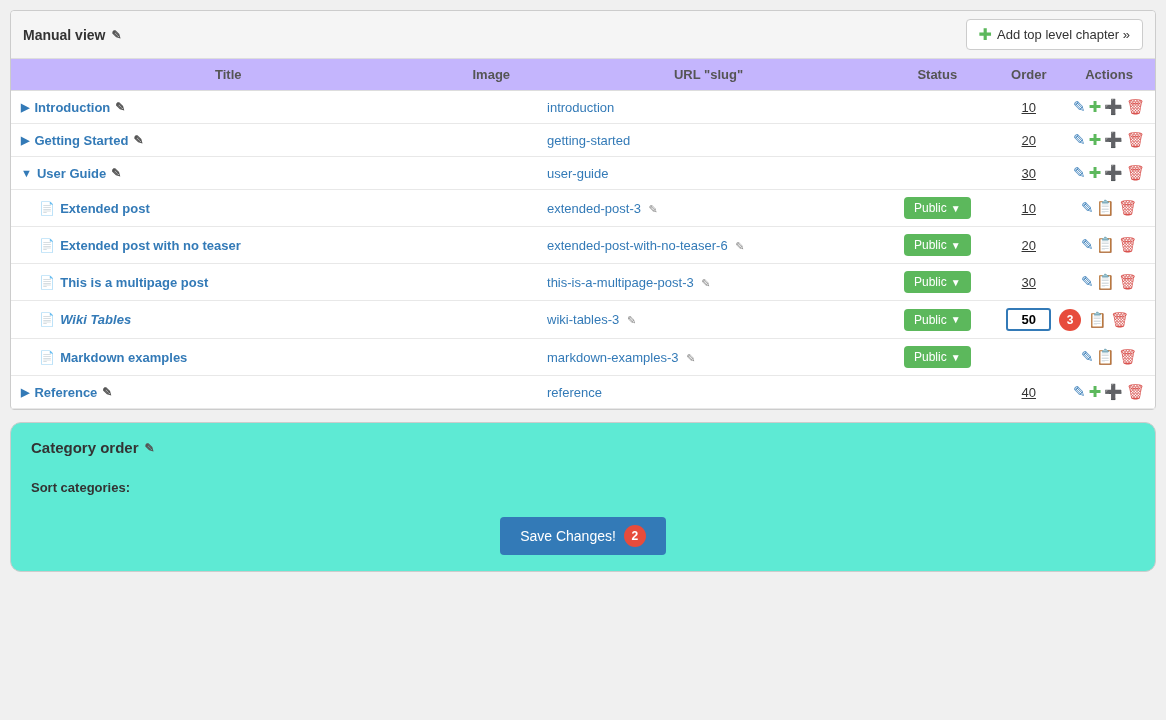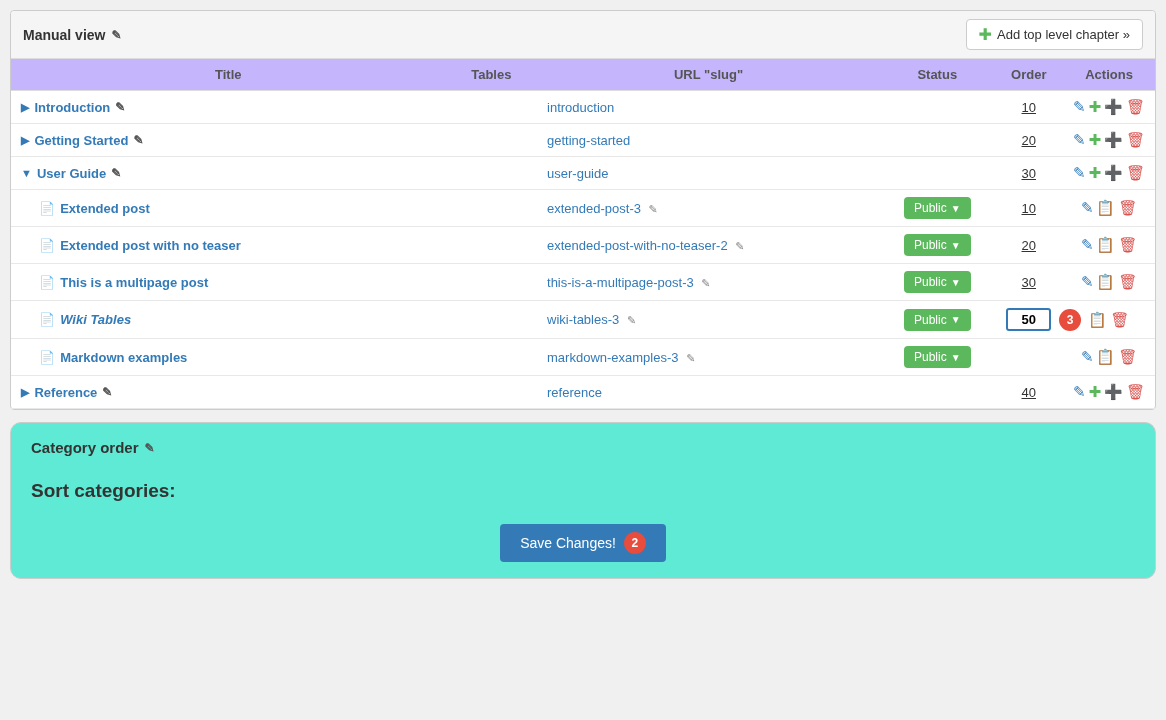--- a/index.html
+++ b/index.html
@@ -50,21 +50,21 @@
     .act-edit { color: #337ab7; }
     .act-add { color: #5cb85c; }
     .act-copy { color: #5cb85c; }
     .act-delete { color: #d9534f; }
 
     .step-badge { display: inline-flex; align-items: center; justify-content: center; width: 22px; height: 22px; background: #e74c3c; color: #fff; border-radius: 50%; font-size: 12px; font-weight: bold; position: relative; }
 
     .category-panel { background: #5eead4; border: 1px solid #ccc; border-radius: 11px; padding: 16px 20px; }
     .category-title { font-size: 15px; font-weight: bold; margin-bottom: 16px; display: flex; align-items: center; gap: 6px; }
     .sort-row { display: flex; align-items: center; gap: 20px; padding: 8px 0; }
-    .sort-label { font-weight: bold; font-size: 19px; margin-right: 10px; }
+    .sort-label { font-weight: bold; font-size: 13px; margin-right: 10px; }
     .radio-group { display: flex; align-items: center; gap: 16px; }
     .radio-item { display: flex; align-items: center; gap: 5px; cursor: pointer; }
     .radio-item input[type=radio] { cursor: pointer; }
     .note-text { color: #777; font-size: 12px; }
 
     .save-row { text-align: center; margin-top: 14px; }
     .save-btn { background: #337ab7; color: #fff; border: none; border-radius: 4px; padding: 8px 20px; font-size: 14px; cursor: pointer; display: inline-flex; align-items: center; gap: 8px; }
 
     .step-badge-1 { display: inline-flex; align-items: center; justify-content: center; width: 22px; height: 22px; background: #e74c3c; color: #fff; border-radius: 50%; font-size: 12px; font-weight: bold; }
 
@@ -84,21 +84,21 @@
       <button class="add-chapter-btn">
         <span class="plus-circle">✚</span>
         <span>Add top level chapter »</span>
       </button>
     </div>
 
     <table>
       <thead>
         <tr>
           <th class="title-col">Title</th>
-          <th>Tables</th>
+          <th>Image</th>
           <th>URL "slug"</th>
           <th>Status</th>
           <th>Order</th>
           <th>Actions</th>
         </tr>
       </thead>
       <tbody>
 
         <tr>
           <td class="td-title">
@@ -209,21 +209,21 @@
 
         <tr>
           <td class="td-title indent">
             <a href="#" class="chapter-title">
               <span class="page-icon">📄</span>
               <strong>Extended post with no teaser</strong>
             </a>
           </td>
           <td class="td-image"></td>
           <td class="td-slug">
-            <a href="#" class="slug-link">extended-post-with-no-teaser-2</a>
+            <a href="#" class="slug-link">extended-post-with-no-teaser-6</a>
             <span class="slug-edit-icon">✎</span>
           </td>
           <td class="td-status">
             <button class="status-btn">
               Public <span class="caret">▼</span>
             </button>
           </td>
           <td class="td-order">
             <span class="order-num">20</span>
           </td>

